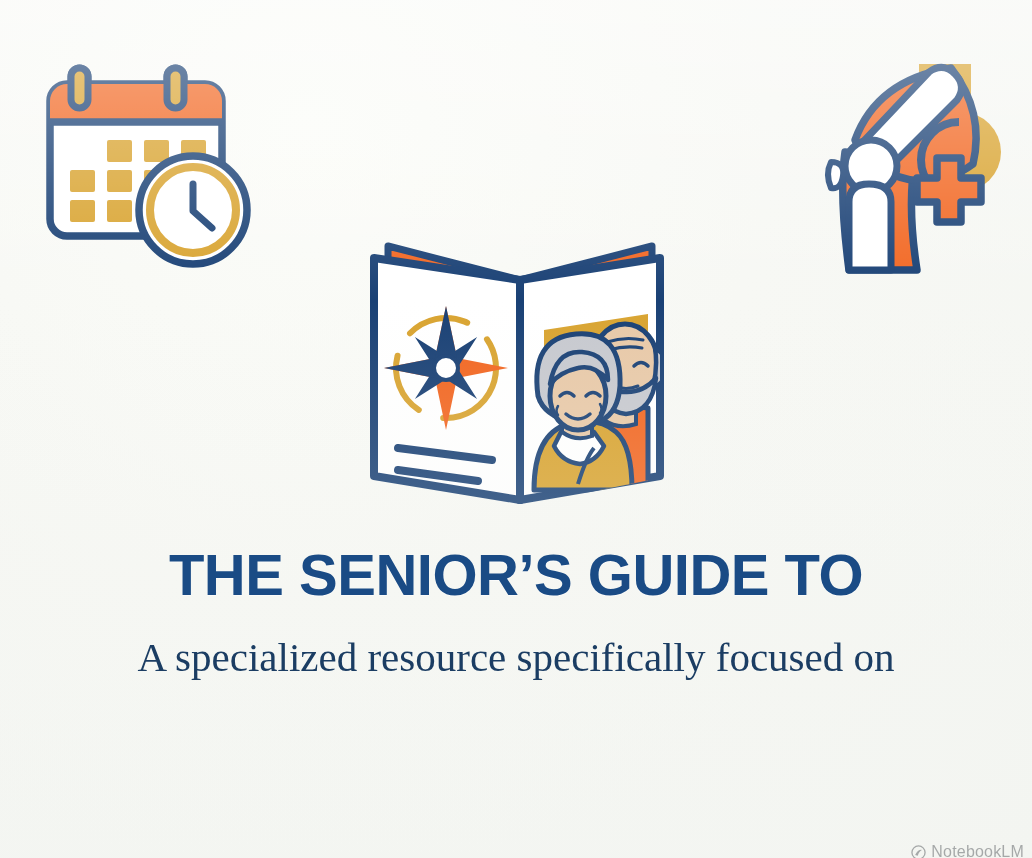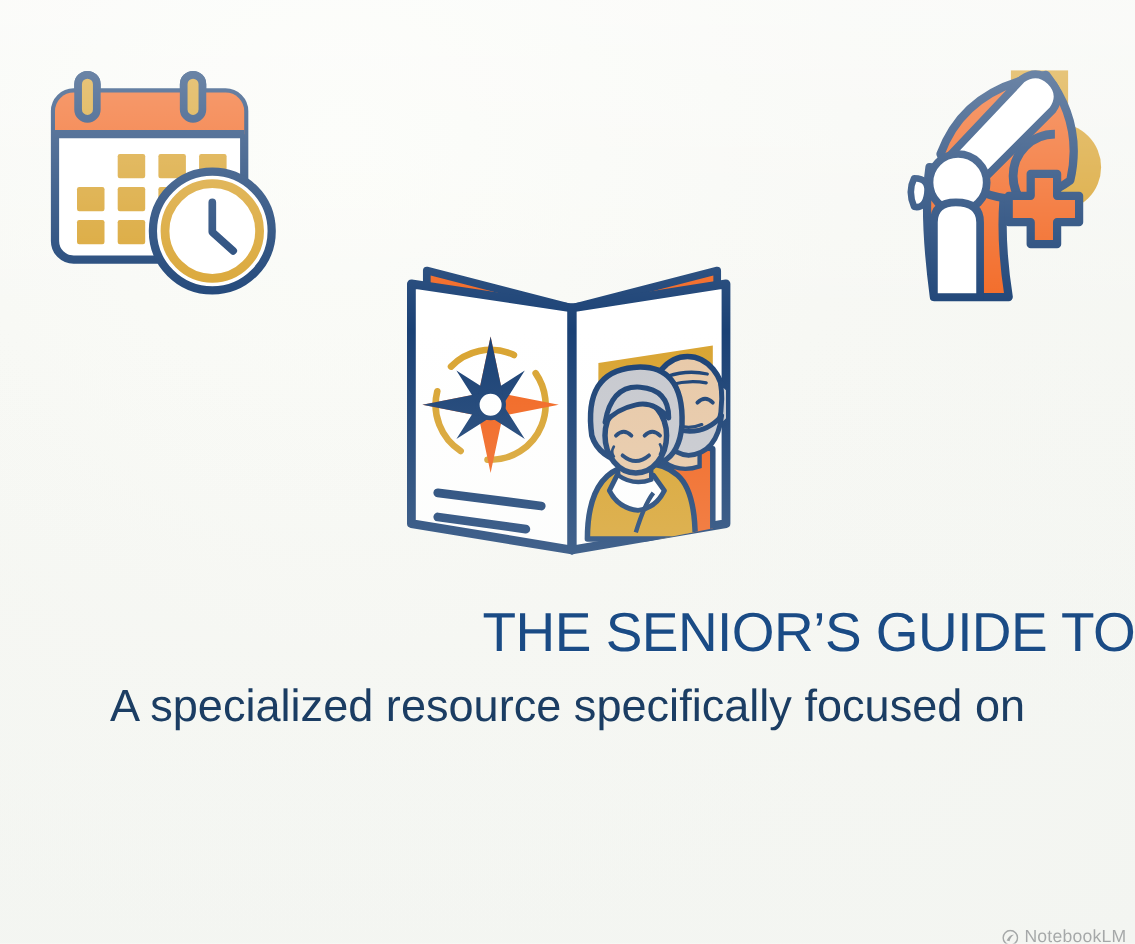--- a/index.html
+++ b/index.html
@@ -61,36 +61,35 @@
     position: absolute;
     left: 0;
     right: 0;
     top: 543px;
     text-align: center;
     z-index: 5;
   }
   .headline {
     margin: 0;
     font-family: "Liberation Sans", sans-serif;
-    font-weight: 400;
-    font-size: 50px;
+    font-weight: 700;
+    font-size: 58px;
     line-height: 64px;
     letter-spacing: -0.5px;
     color: #1a4b85;
     text-transform: uppercase;
     text-shadow: 0 1px 0 rgba(255,255,255,0.55);
-    text-align: right;
   }
   .headline .hl-line {
     display: block;
     white-space: nowrap;
   }
   .subhead {
-    margin: 8px 0 0 0;
-    font-family: Liberation Sans, sans-serif;
+    margin: 24px 0 0 0;
+    font-family: Liberation Serif, serif;
     font-weight: 400;
     font-size: 41px;
     line-height: 52px;
     color: #1b3d63;
   }
   .subhead .sh-line {
     display: block;
     white-space: nowrap;
   }
 

